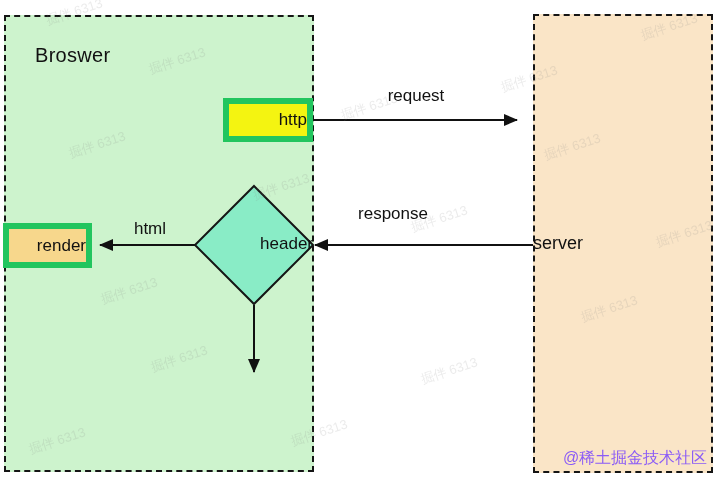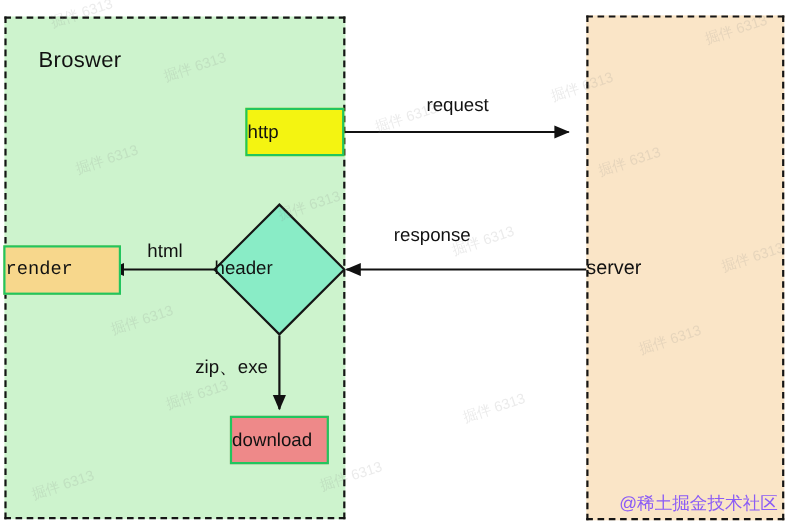--- a/index.html
+++ b/index.html
@@ -32,32 +32,32 @@
     letter-spacing: 0.3px;
   }
   .server-label {
     position: absolute;
     left: 533px; top: 233px; width: 206px;
     text-align: left;
     font-size: 18px; font-weight: 500;
   }
   .node {
     position: absolute;
-    border: 2px solid #22c55e;
+    border: 6px solid #22c55e;
     box-sizing: border-box;
-    display: flex; align-items: center; justify-content: flex-start;
+    display: flex; align-items: center; justify-content: flex-end;
     font-size: 17px; font-weight: 500;
   }
   .node-http     { left: 223px; top: 98px;  width: 90px; height: 44px; background: var(--http-fill, #f4f411); }
-  .node-render   { left: 3px;   top: 223px; width: 107px; height: 45px; background: var(--render-fill, #f7d78c); font-family: Liberation Mono, monospace; }
+  .node-render   { left: 3px;   top: 223px; width: 89px; height: 45px; background: var(--render-fill, #f7d78c); }
   .node-download { left: 209px; top: 378px; width: 90px; height: 44px; background: var(--download-fill, #ee8989); }
   .diamond-label {
     position: absolute;
     left: 195px; top: 234px; width: 118px;
-    text-align: left;
+    text-align: right;
     font-size: 17px; font-weight: 500;
   }
   .edge-label {
     position: absolute;
     font-size: 17px; font-weight: 400;
     text-align: center;
   }
   .label-request  { left: 351px; top: 86px;  width: 130px; }
   .label-response { left: 333px; top: 204px; width: 120px; }
   .label-html     { left: 110px; top: 219px; width: 80px;  }
@@ -110,28 +110,24 @@
     <polygon class="diamond" points="254,186 313,245 254,304 195,245"></polygon>
   </svg>
 
   <div class="node node-http">
     <span>http</span>
   </div>
   <div class="diamond-label">header</div>
   <div class="node node-render">
     <span>render</span>
   </div>
-  <div class="node node-download">
-    <span>download</span>
-  </div>
 
   <div class="edge-label label-request">request</div>
   <div class="edge-label label-response">response</div>
   <div class="edge-label label-html">html</div>
-  <div class="edge-label label-zipexe">zip、exe</div>
 
   <div id="wm-layer">
       <div class="wm" style="left: 45px; top: 3px;">掘伴 6313</div>
       <div class="wm" style="left: 148px; top: 52px;">掘伴 6313</div>
       <div class="wm" style="left: 500px; top: 70px;">掘伴 6313</div>
       <div class="wm" style="left: 340px; top: 98px;">掘伴 6313</div>
       <div class="wm" style="left: 640px; top: 18px;">掘伴 6313</div>
       <div class="wm" style="left: 68px; top: 136px;">掘伴 6313</div>
       <div class="wm" style="left: 543px; top: 138px;">掘伴 6313</div>
       <div class="wm" style="left: 252px; top: 178px;">掘伴 6313</div>

